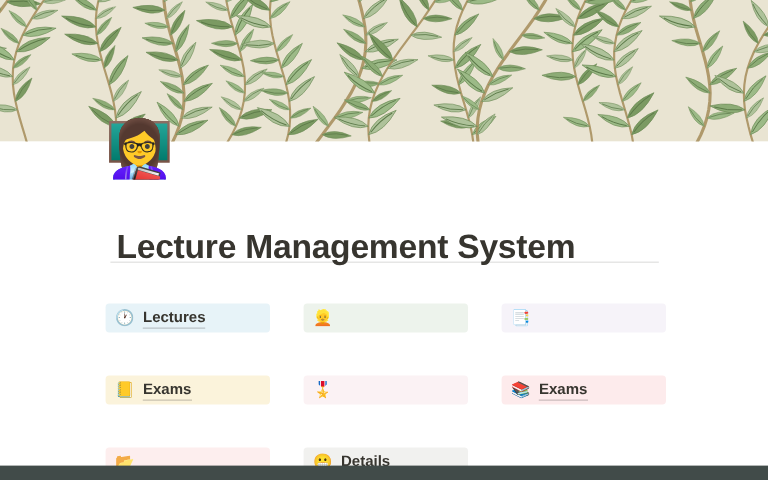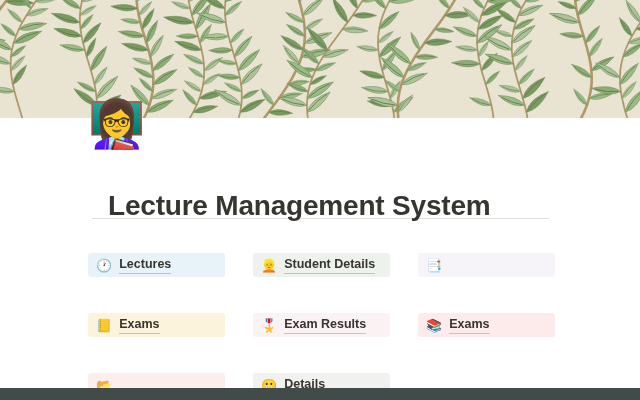--- a/index.html
+++ b/index.html
@@ -16,21 +16,21 @@
 
   
   .page-icon{
     position:absolute;left:88px;top:96px;width:56px;height:56px;
     font-size:46px;line-height:56px;text-align:center;cursor:pointer;
     font-family:"DejaVu Sans",sans-serif;
   }
 
   
   .page-title{
-    position:absolute;left:108px;top:170px;width:470px;
+    position:absolute;left:97px;top:170px;width:470px;
     font-size:28px;font-weight:700;color:#37352f;letter-spacing:-0.2px;
     line-height:34px;
   }
 
   .divider{
     position:absolute;left:92px;top:218px;width:457px;height:1px;
     background:rgba(55,53,47,0.16);
   }
 
   
@@ -1019,35 +1019,33 @@
 
   <div class="cards">
 
     <div class="card" style="background: rgb(231, 243, 248); color: rgb(55, 53, 47);">
       <span class="emoji">🕐</span>
       <span class="label">Lectures</span>
     </div>
 
     <div class="card" style="background: rgb(237, 243, 236); color: rgb(55, 53, 47);">
       <span class="emoji">👱</span>
-      <span class="label">Student Details</span>
     </div>
 
     <div class="card" style="background: rgb(246, 243, 249); color: rgb(55, 53, 47);">
       <span class="emoji">📑</span>
     </div>
 
     <div class="card" style="background: rgb(251, 243, 219); color: rgb(55, 53, 47);">
       <span class="emoji">📒</span>
       <span class="label">Exams</span>
     </div>
 
     <div class="card" style="background: rgb(251, 242, 244); color: rgb(55, 53, 47);">
       <span class="emoji">🎖️</span>
-      <span class="label">Exam Results</span>
     </div>
 
     <div class="card" style="background: rgb(253, 235, 236); color: rgb(55, 53, 47);">
       <span class="emoji">📚</span>
       <span class="label">Exams</span>
     </div>
 
     <div class="card" style="background: rgb(253, 238, 238); color: rgb(55, 53, 47);">
       <span class="emoji">📂</span>
     </div>

